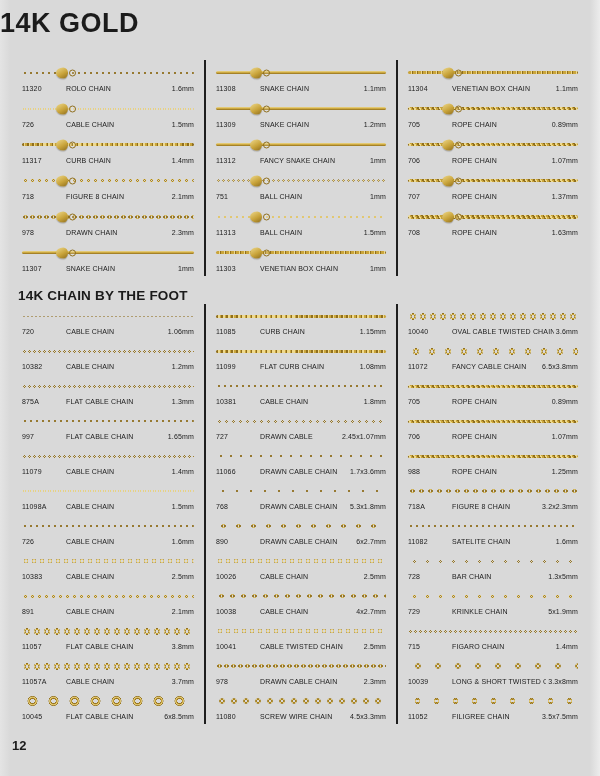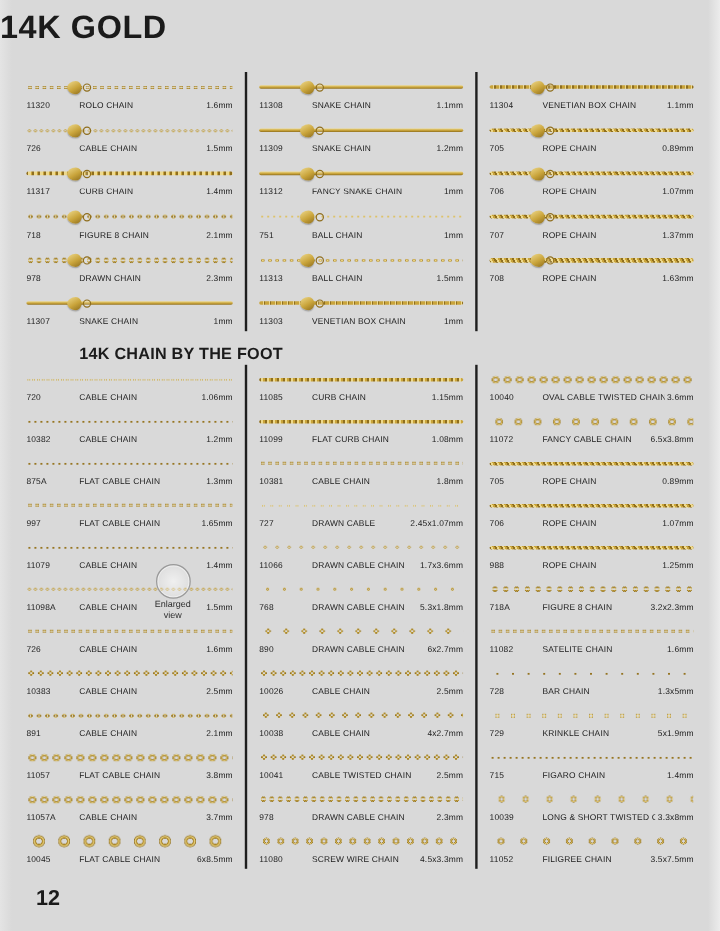--- a/index.html
+++ b/index.html
@@ -13,21 +13,21 @@
     background:linear-gradient(90deg,#e4e4e4 0,var(--bg) 10px,var(--bg) 590px,#ececec 100%);
   }
   .title{
     position:absolute;top:8px;left:0;width:100%;text-align:left;
     font-size:27px;font-weight:bold;letter-spacing:.5px;
   }
   .sec-head{position:absolute;left:18px;white-space:nowrap;}
   .sec-head .main{font-size:13.5px;font-weight:bold;letter-spacing:.2px;}
   .sec-head .note{font-size:11px;font-weight:normal;margin-left:4px;}
   #head-finished{top:39px;}
-  #head-foot{top:286px;margin-left:48px;}
+  #head-foot{top:286px;}
 
   .grid{position:absolute;left:0;right:0;display:grid;grid-template-columns:1fr 1fr 1fr;padding:0 12px;}
   #grid-finished{top:60px;height:216px;}
   #grid-foot{top:304px;height:420px;}
   .col{padding:0 8px;min-width:0;}
   .col + .col{border-left:2px solid #1e1e1e;}
 
   .row{display:flex;flex-direction:column;min-width:0;}
   .chainwrap{flex:1;display:flex;align-items:center;padding:0 2px;min-width:0;}
   .chain{position:relative;width:100%;border-radius:2px;}
@@ -71,21 +71,21 @@
   .nm{flex:1;min-width:0;overflow:hidden;}
   .sz{flex:none;text-align:right;margin-left:2px;}
 
   .ev{position:absolute;left:124px;top:470px;width:40px;text-align:center;z-index:5;font-size:7.5px;color:#2e2e2e;line-height:1.15;}
   .ev-circle{
     width:27px;height:27px;margin:0 auto 1px auto;border-radius:50%;
     border:1px solid #9a9a9a;
     background:radial-gradient(circle,rgba(255,255,255,.6),rgba(255,255,255,.18) 65%,rgba(255,255,255,0) 100%);
     box-shadow:inset 0 0 0 1px rgba(255,255,255,.45);
   }
-  .pagenum{position:absolute;left:30px;top:738px;font-size:18px;font-weight:bold;}
+  .pagenum{position:absolute;left:12px;top:738px;font-size:13px;font-weight:bold;}
 </style>
 </head>
 <body>
 
 <div class="page">
   <div class="title">14K GOLD</div>
 
 
   <div class="grid" id="grid-finished">
       <div class="col">
@@ -666,20 +666,15 @@
           </div>
           <div class="lbl">
             <span class="sku">11052</span>
             <span class="nm">FILIGREE CHAIN</span>
             <span class="sz">3.5x7.5mm</span>
           </div>
         </div>
       </div>
     </div>
 
-  <div class="ev">
-    <div class="ev-circle"></div>
-    <div>Enlarged</div>
-    <div>view</div>
-  </div>
 
   <div class="pagenum">12</div>
 </div>
 
 </body></html>

